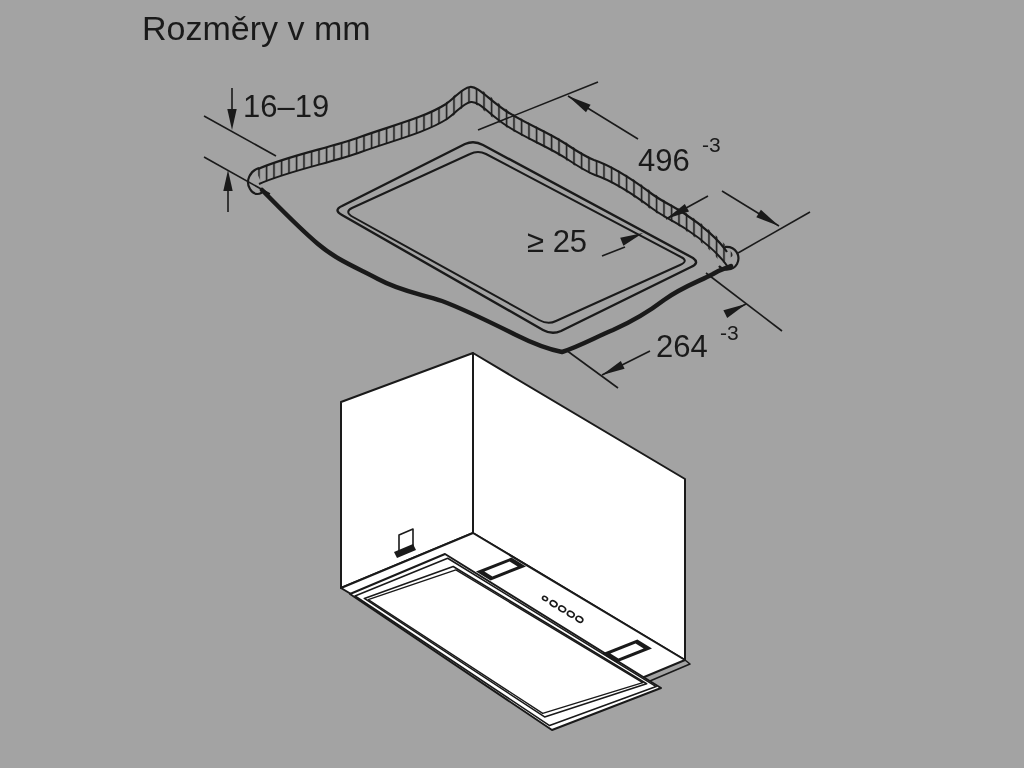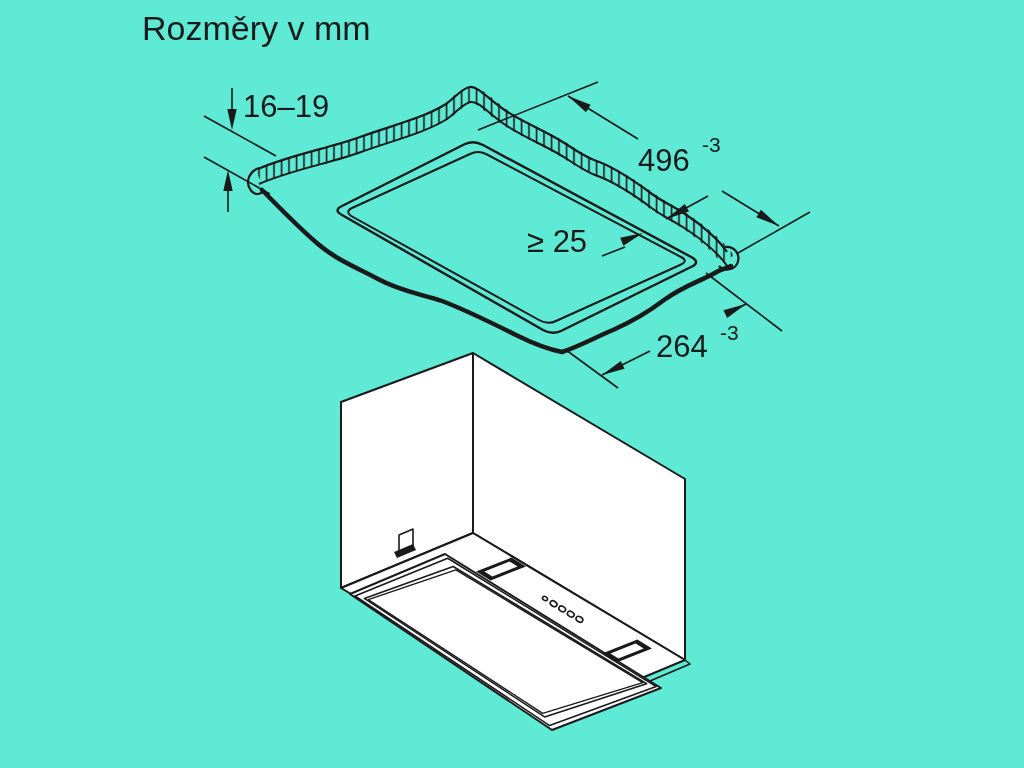--- a/index.html
+++ b/index.html
@@ -1,20 +1,20 @@
 <!DOCTYPE html>
 <html><head>
 <meta charset="utf-8">
 <style>
   html,body{margin:0;padding:0;}
   body{
     width:1024px;height:768px;background:#ffffff;overflow:hidden;
     font-family:"Liberation Sans",sans-serif;
   }
-  .stage{position:relative;width:1024px;height:768px;background:#5eead4;}
+  .stage{position:relative;width:1024px;height:768px;background:#a3a3a3;}
   svg{display:block;}
   svg text{fill:#1a1a1a;font-family:"Liberation Sans",sans-serif;}
   .title-text{font-size:34px;}
   .dim{font-size:31px;}
   .sup{font-size:21px;}
   .ln{stroke:#1a1a1a;stroke-width:1.6;fill:none;}
   .arrow{fill:#1a1a1a;stroke:none;}
   .outline{stroke:#1a1a1a;stroke-width:2;fill:#ffffff;stroke-linejoin:round;}
   .wire{stroke:#1a1a1a;fill:none;stroke-linejoin:round;}
 </style>

